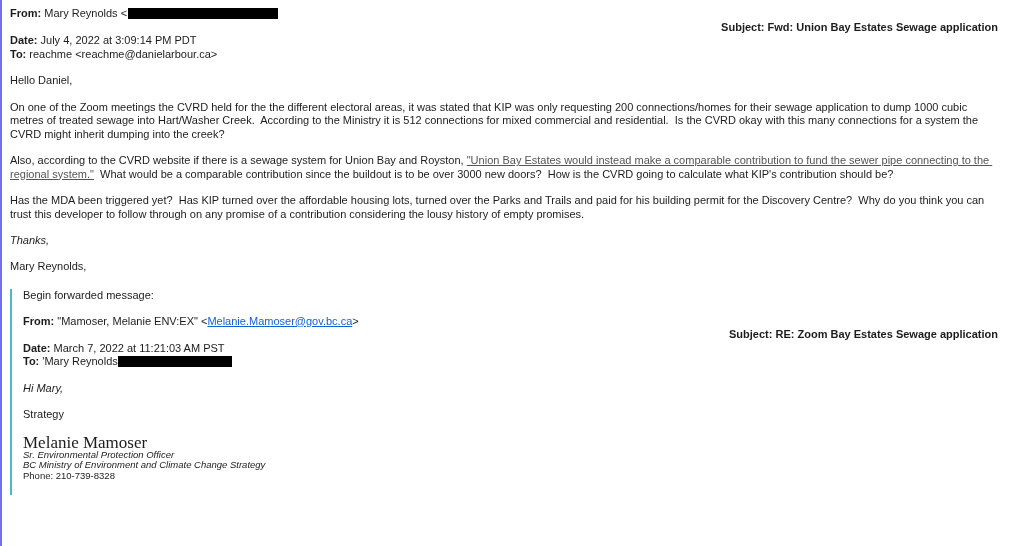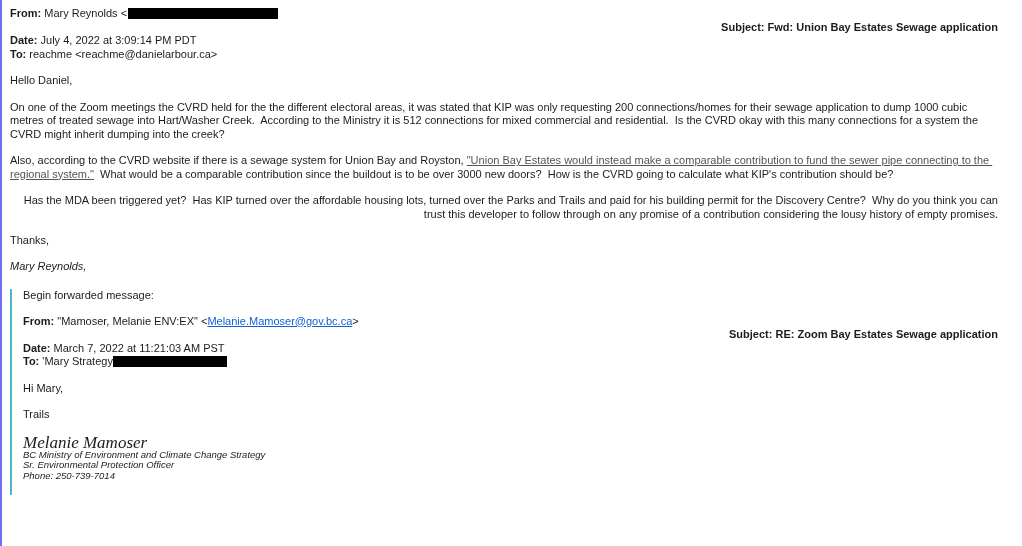--- a/index.html
+++ b/index.html
@@ -19,24 +19,24 @@
     height: 546px;
     border-left: 2px solid var(--quote-bar-1, #6f6ff2);
     padding: 7px 8px 0 8px;
   }
   .hline { white-space: pre-wrap; }
   .hline .lbl { font-weight: bold; }
   .subject-line { font-weight: bold; text-align: right; }
   p.msg { margin: 13px 0 0 0; white-space: pre-wrap; }
   .greeting { margin-top: 14px; }
   .para1 { margin-top: 19px; }
-  .para3 { margin-top: 20px; text-align: right; }
-  .closing { margin-top: 19px; }
+  .para3 { margin-top: 20px; }
+  .closing { margin-top: 19px; font-style: italic; }
   .sig { margin-top: 12px; }
-  .sigline { white-space: pre-wrap; font-style: italic; }
+  .sigline { white-space: pre-wrap; }
   .redact {
     display: inline-block;
     background: var(--redaction, #000);
     height: 11px;
     vertical-align: -2px;
   }
   .redact.top { width: 150px; margin-left: 1px; }
   .redact.fwd { width: 114px; }
   .gray-link {
     color: var(--link-gray, #545454);
@@ -49,21 +49,21 @@
     cursor: pointer;
   }
   .quote2 {
     box-sizing: border-box;
     margin: 16px 0 0 0;
     border-left: 2px solid var(--quote-bar-2, #4ab9cb);
     padding: 0 0 0 11px;
   }
   .quote2 .fwd-intro { margin: 0; }
   .quote2 .fwd-headers { margin-top: 12px; }
-  .fwd-greeting { margin-top: 15px; }
+  .fwd-greeting { margin-top: 15px; font-style: italic; }
   .fwd-body { margin-top: 14px; }
   .fwd-closing { margin-top: 11px; }
   .fwd-sig { margin-top: 14px; padding-bottom: 14px; }
   .sig-name {
     font-family: "Liberation Serif", "DejaVu Serif", serif;
     font-size: 17px;
     line-height: 14px;
   }
   .sig-italic {
     font-style: italic;
@@ -103,28 +103,28 @@
       <div class="sigline">Mary Reynolds,</div>
     </div>
 
     <div class="quote2">
       <p class="msg fwd-intro">Begin forwarded message:</p>
 
       <div class="fwd-headers">
         <div class="hline"><span class="lbl">From: </span><span>"Mamoser, Melanie ENV:EX" &lt;</span><span class="blue-link">Melanie.Mamoser@gov.bc.ca</span><span>&gt;</span></div>
         <div class="hline subject-line"><span class="lbl">Subject: </span><span>RE: Zoom Bay Estates Sewage application</span></div>
         <div class="hline"><span class="lbl">Date: </span><span>March 7, 2022 at 11:21:03 AM PST</span></div>
-        <div class="hline"><span class="lbl">To: </span><span>'Mary Strategy</span><span class="redact fwd"></span></div>
+        <div class="hline"><span class="lbl">To: </span><span>'Mary Reynolds</span><span class="redact fwd"></span></div>
       </div>
 
       <p class="msg fwd-greeting">Hi Mary,</p>
-      <p class="msg fwd-closing">Trails</p>
+      <p class="msg fwd-closing">Strategy</p>
 
       <div class="fwd-sig">
         <div class="sigline sig-name">Melanie Mamoser</div>
+        <div class="sigline sig-italic">Sr. Environmental Protection Officer</div>
         <div class="sigline sig-italic">BC Ministry of Environment and Climate Change Strategy</div>
-        <div class="sigline sig-italic">Sr. Environmental Protection Officer</div>
-        <div class="sigline sig-phone">Phone: 250-739-7014</div>
+        <div class="sigline sig-phone">Phone: 210-739-8328</div>
       </div>
     </div>
 
   </div>
 </div>
 
 </body></html>

